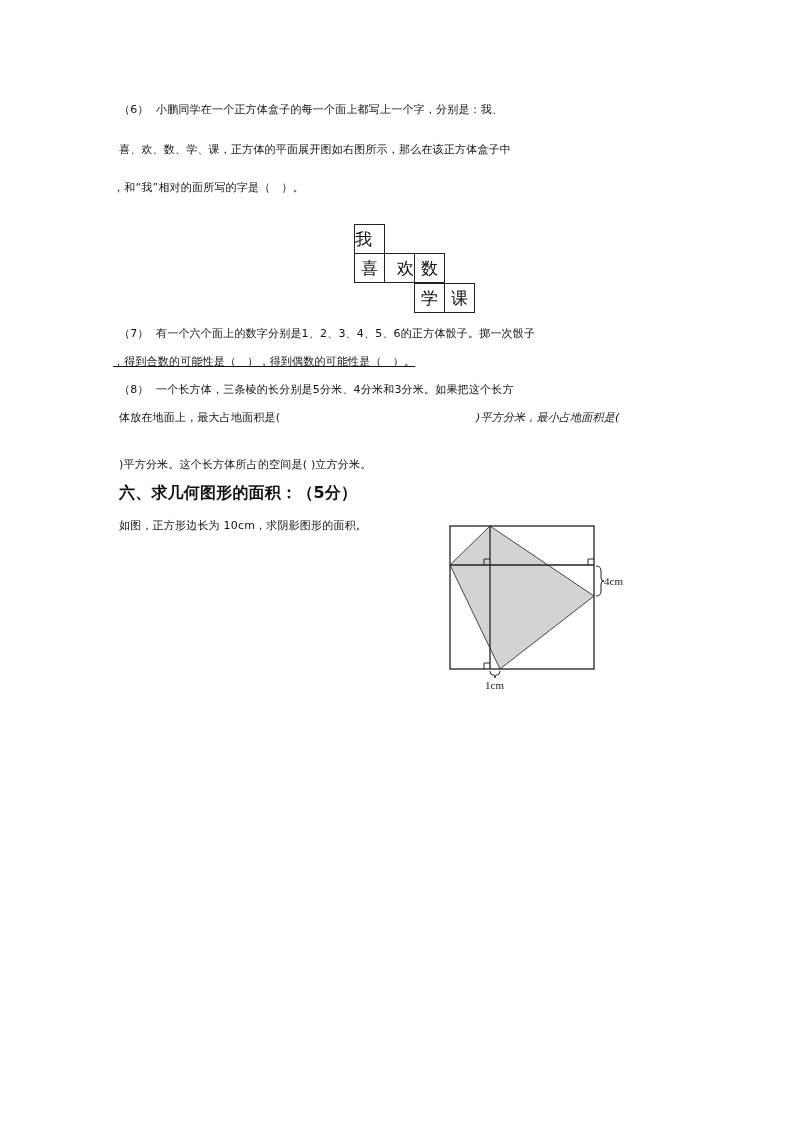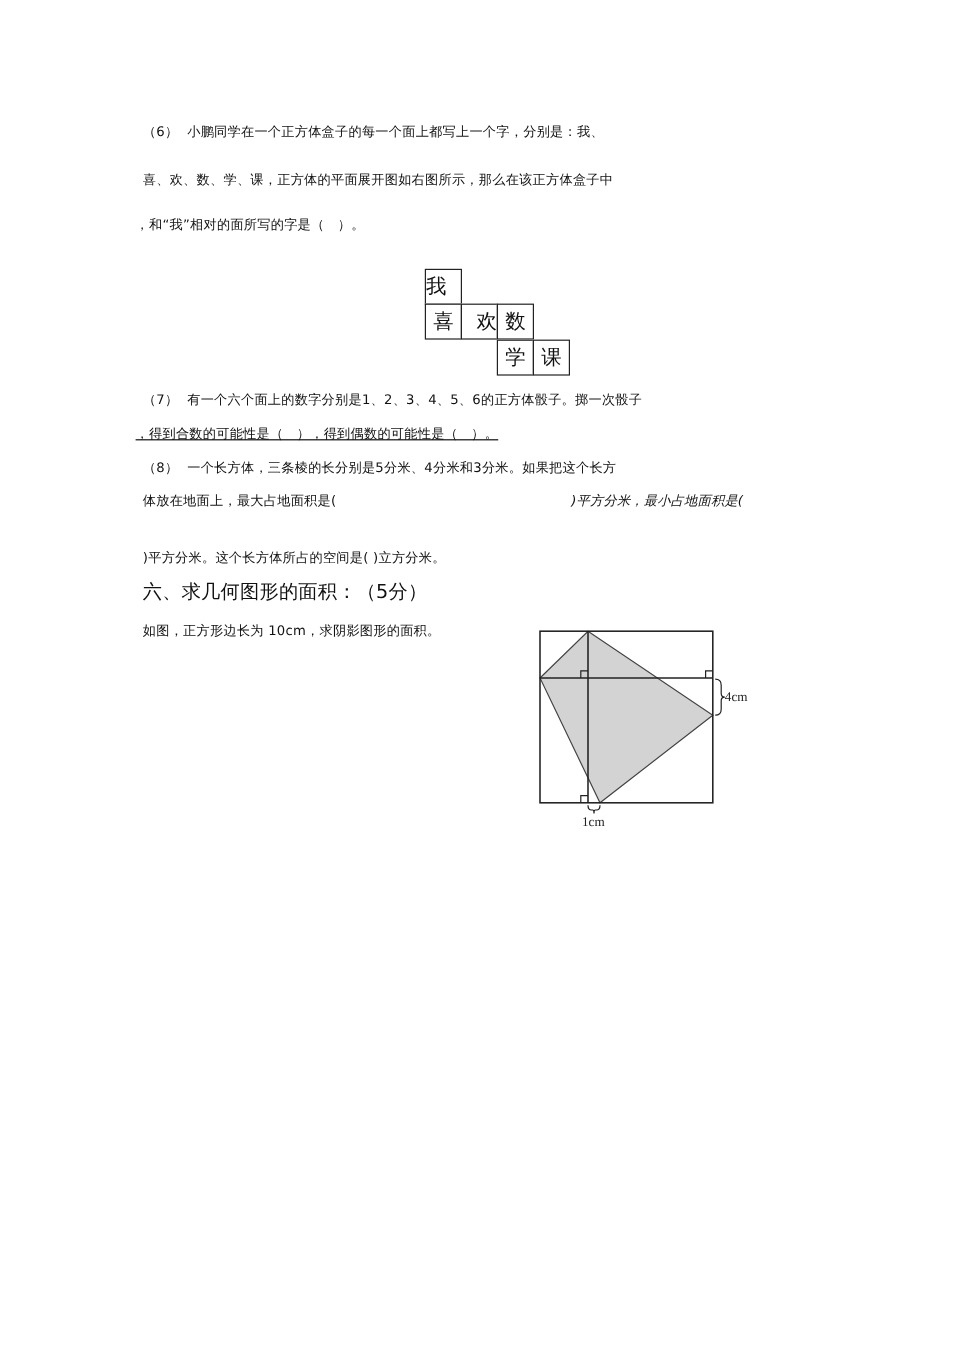--- a/index.html
+++ b/index.html
@@ -17,21 +17,21 @@
     }
     .line {
       position: absolute;
       left: 119px;
       font-size: 11px;
       line-height: 20px;
       white-space: pre;
       letter-spacing: 0.2px;
     }
     .heading {
-      font-weight: normal;
+      font-weight: bold;
       font-size: 16px;
     }
     
     .net {
       position: absolute;
       left: 354px;
       top: 224px;
       width: 121px;
       height: 90px;
     }

